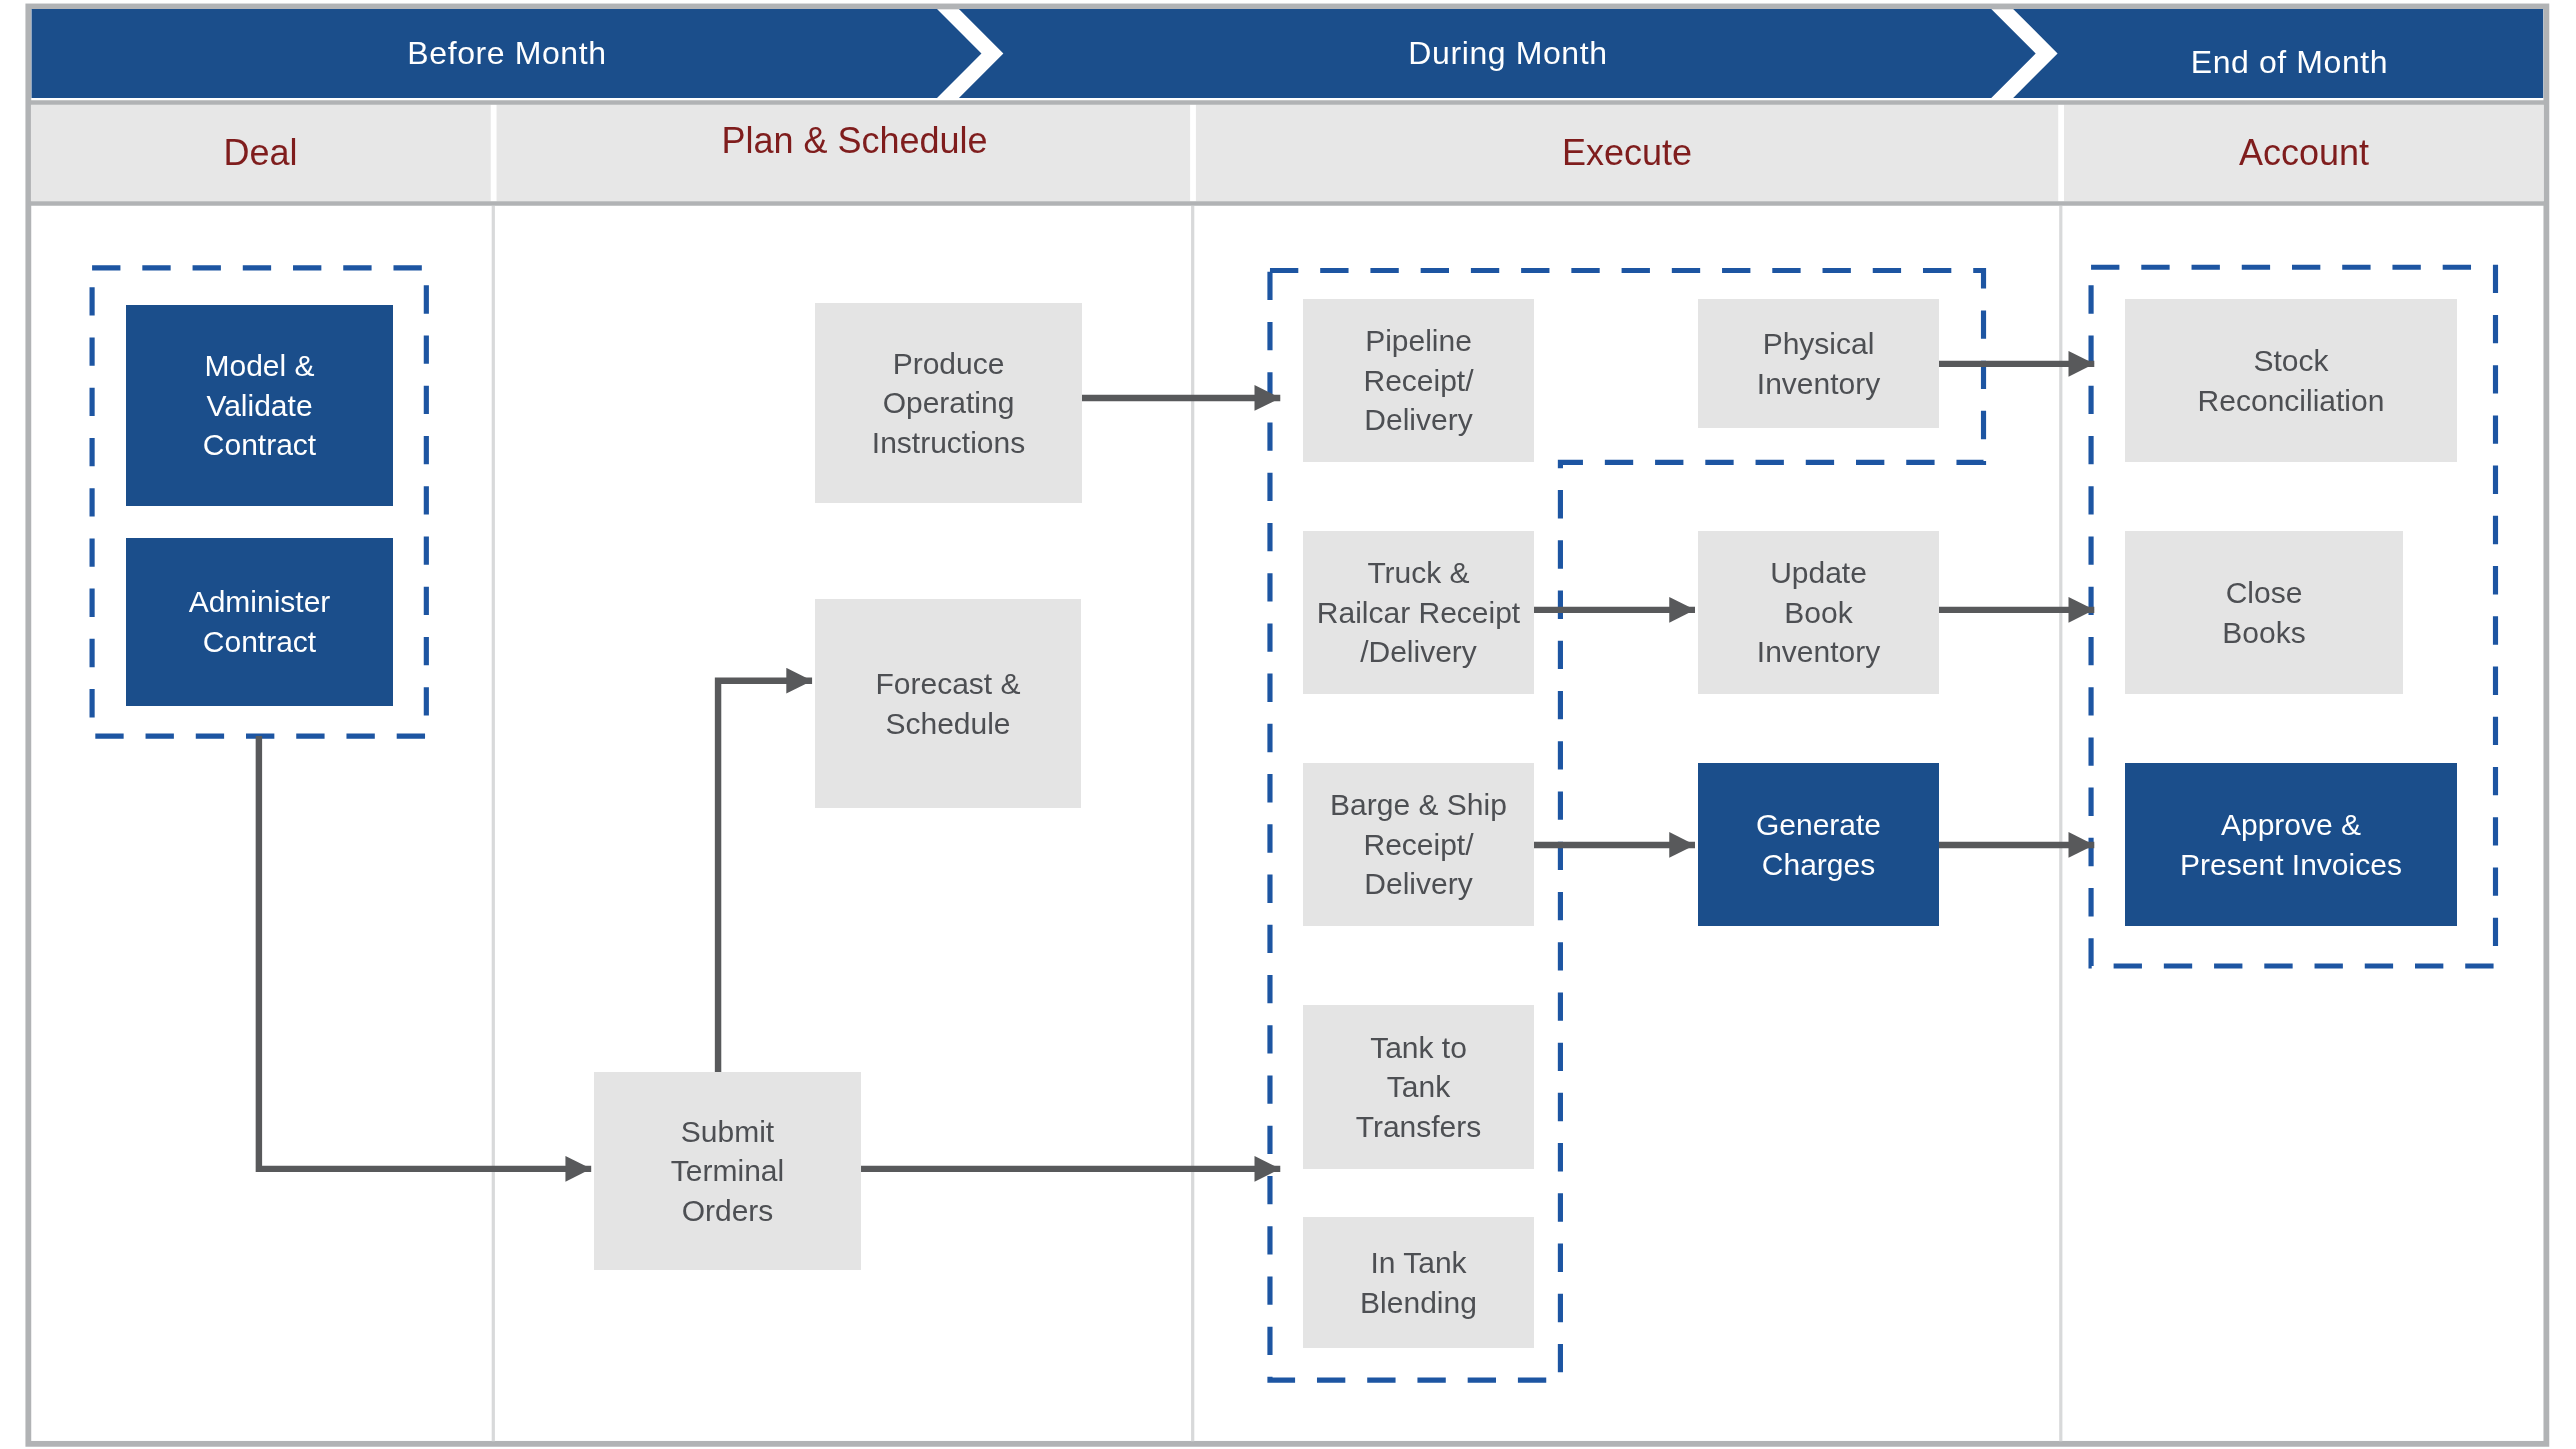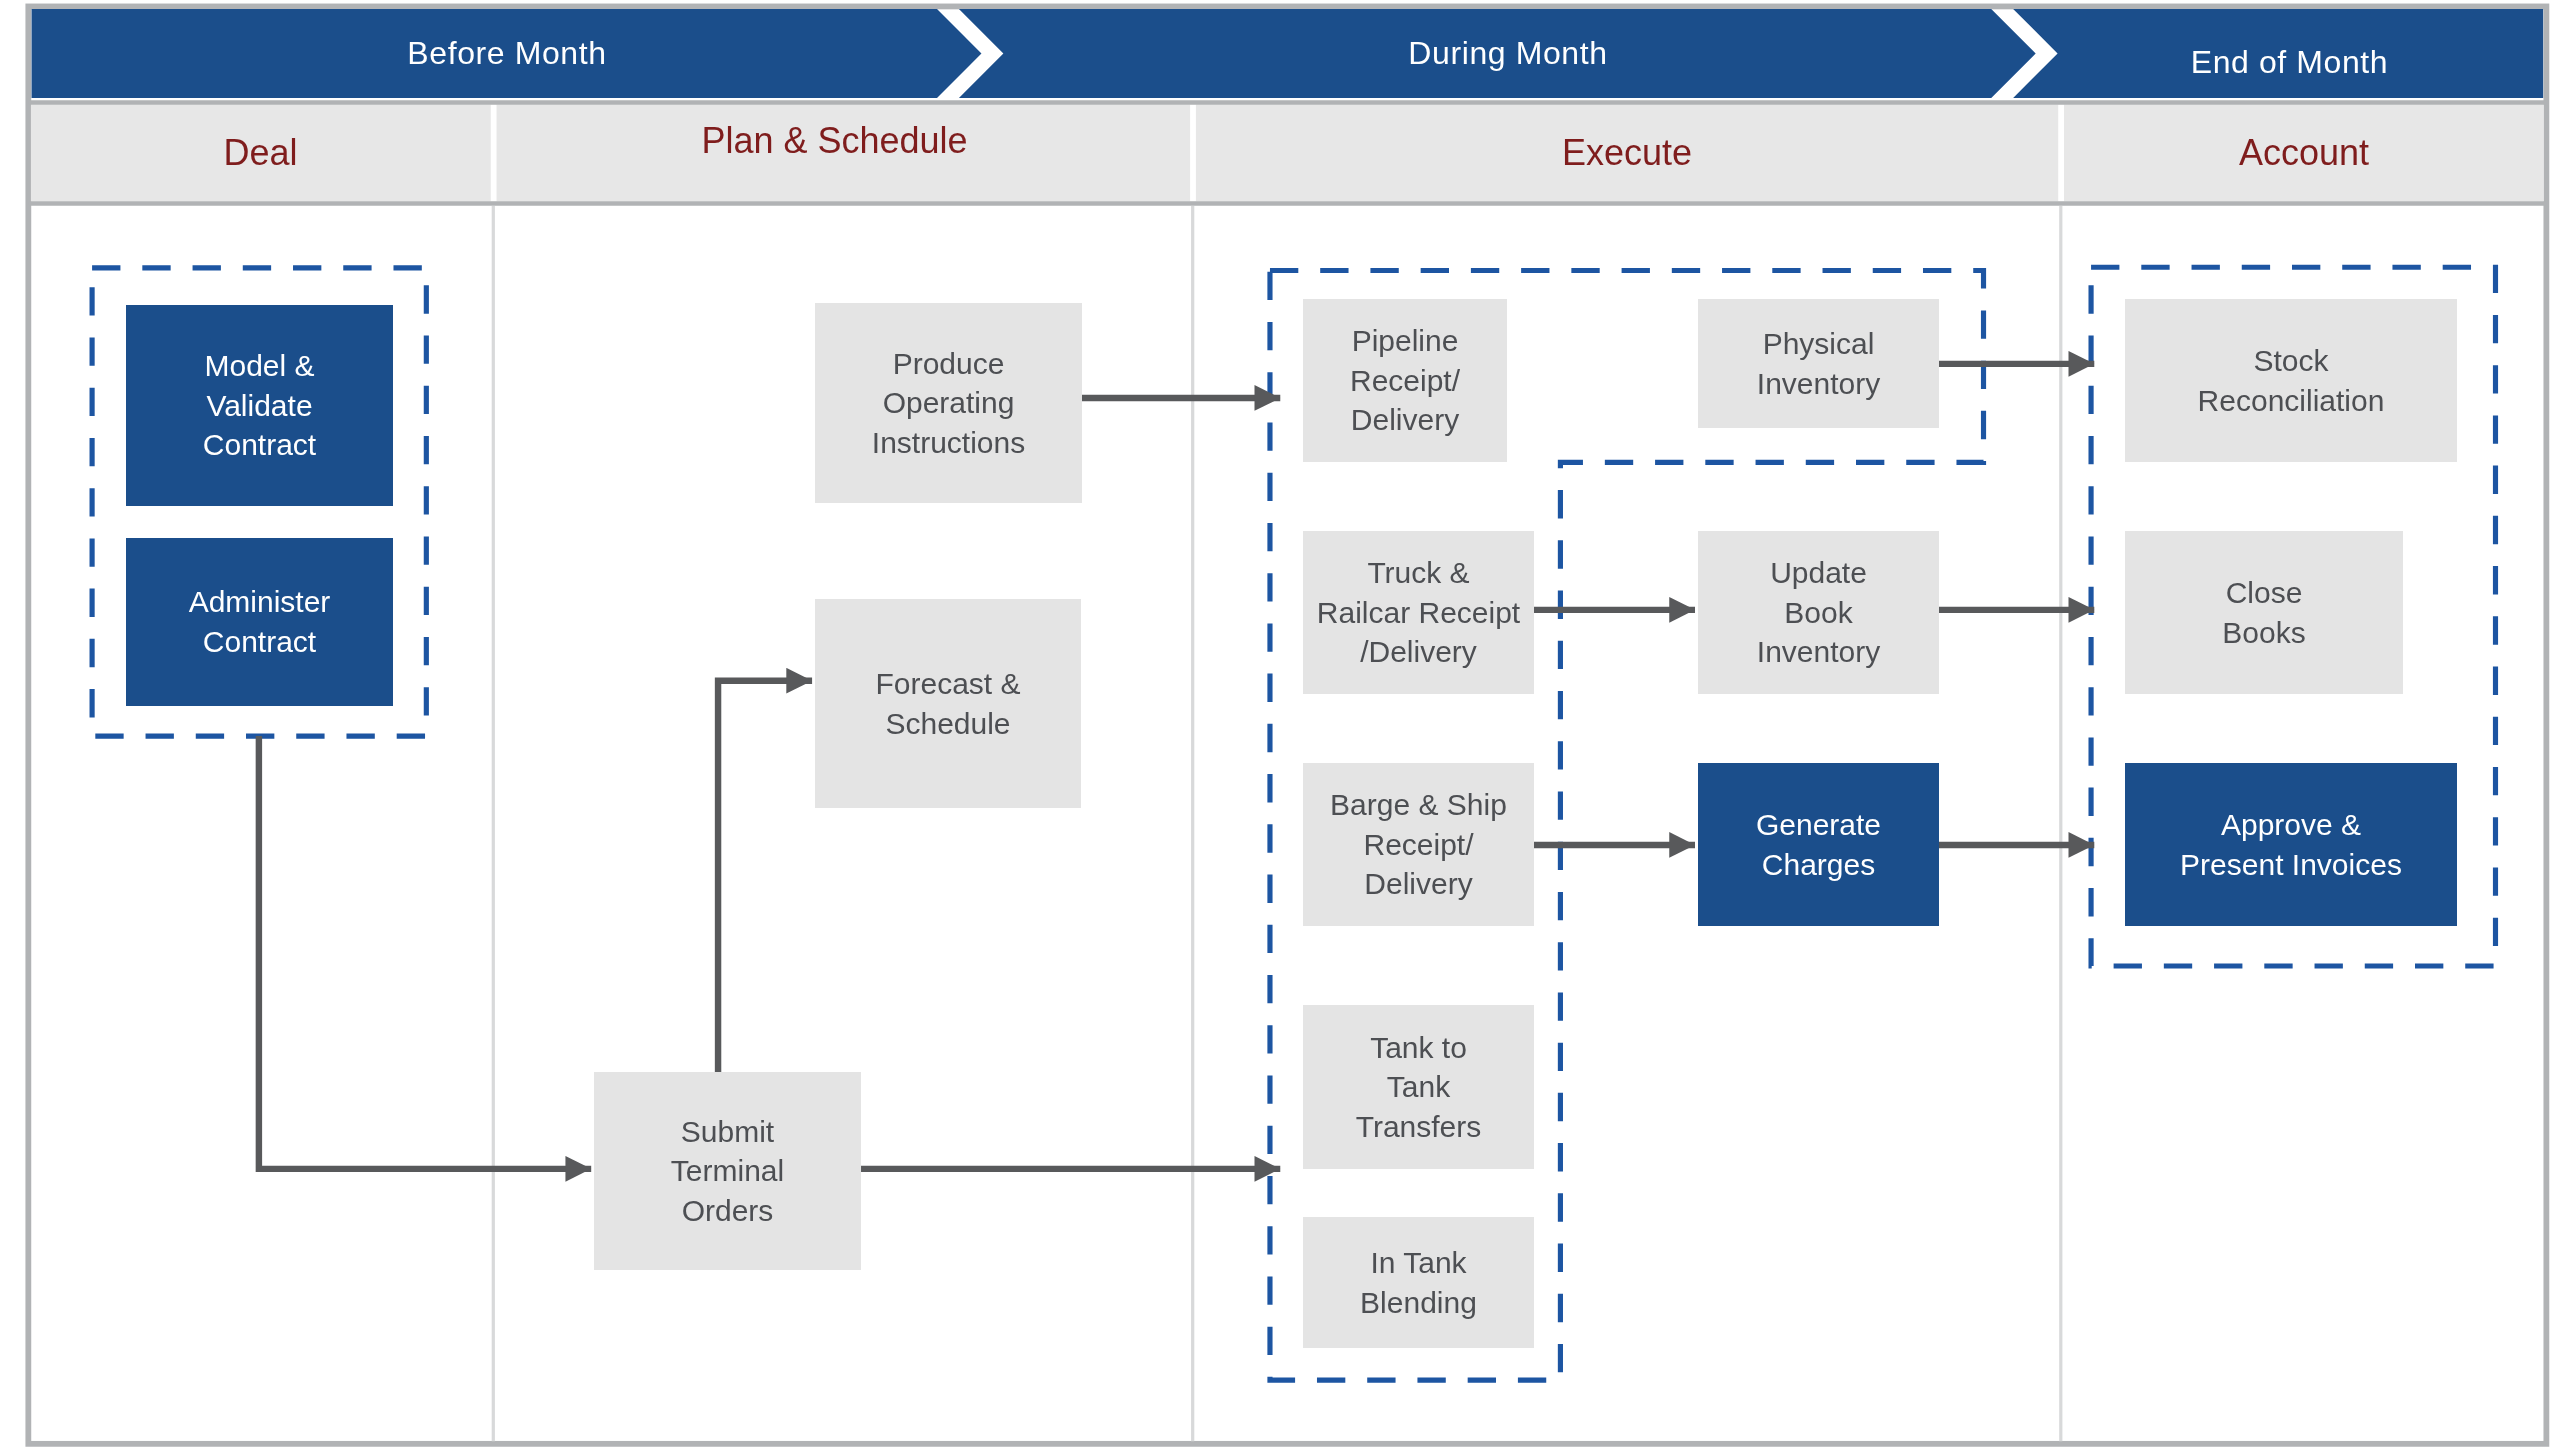--- a/index.html
+++ b/index.html
@@ -74,21 +74,21 @@
   <div class="phase-label" style="left:981px;top:9px;width:1054px;height:89px;">
     <span>During Month</span>
   </div>
   <div class="phase-label" style="left:2036px;top:9px;width:507px;height:107px;">
     <span>End of Month</span>
   </div>
 
   <div class="col-header" style="left:28px;top:104px;width:465px;height:97px;">
     <span>Deal</span>
   </div>
-  <div class="col-header" style="left:485px;top:104px;width:699px;height:74px;">
+  <div class="col-header" style="left:505px;top:104px;width:699px;height:74px;">
     <span>Plan &amp; Schedule</span>
   </div>
   <div class="col-header" style="left:1193px;top:104px;width:868px;height:97px;">
     <span>Execute</span>
   </div>
   <div class="col-header" style="left:2061px;top:104px;width:486px;height:97px;">
     <span>Account</span>
   </div>
 
   <div class="node node-blue" style="left:126px;top:305px;width:267px;height:201px;">
@@ -109,21 +109,21 @@
   <div class="node node-gray" style="left:815px;top:599px;width:266px;height:209px;">
     <span class="node-label">Forecast &amp;
 Schedule</span>
   </div>
   <div class="node node-gray" style="left:594px;top:1072px;width:267px;height:198px;">
     <span class="node-label">Submit
 Terminal
 Orders</span>
   </div>
 
-  <div class="node node-gray" style="left:1303px;top:299px;width:204px;height:163px;">
+  <div class="node node-gray" style="left:1303px;top:299px;width:231px;height:163px;">
     <span class="node-label">Pipeline
 Receipt/
 Delivery</span>
   </div>
   <div class="node node-gray" style="left:1303px;top:531px;width:231px;height:163px;">
     <span class="node-label">Truck &amp;
 Railcar Receipt
 /Delivery</span>
   </div>
   <div class="node node-gray" style="left:1303px;top:763px;width:231px;height:163px;">

